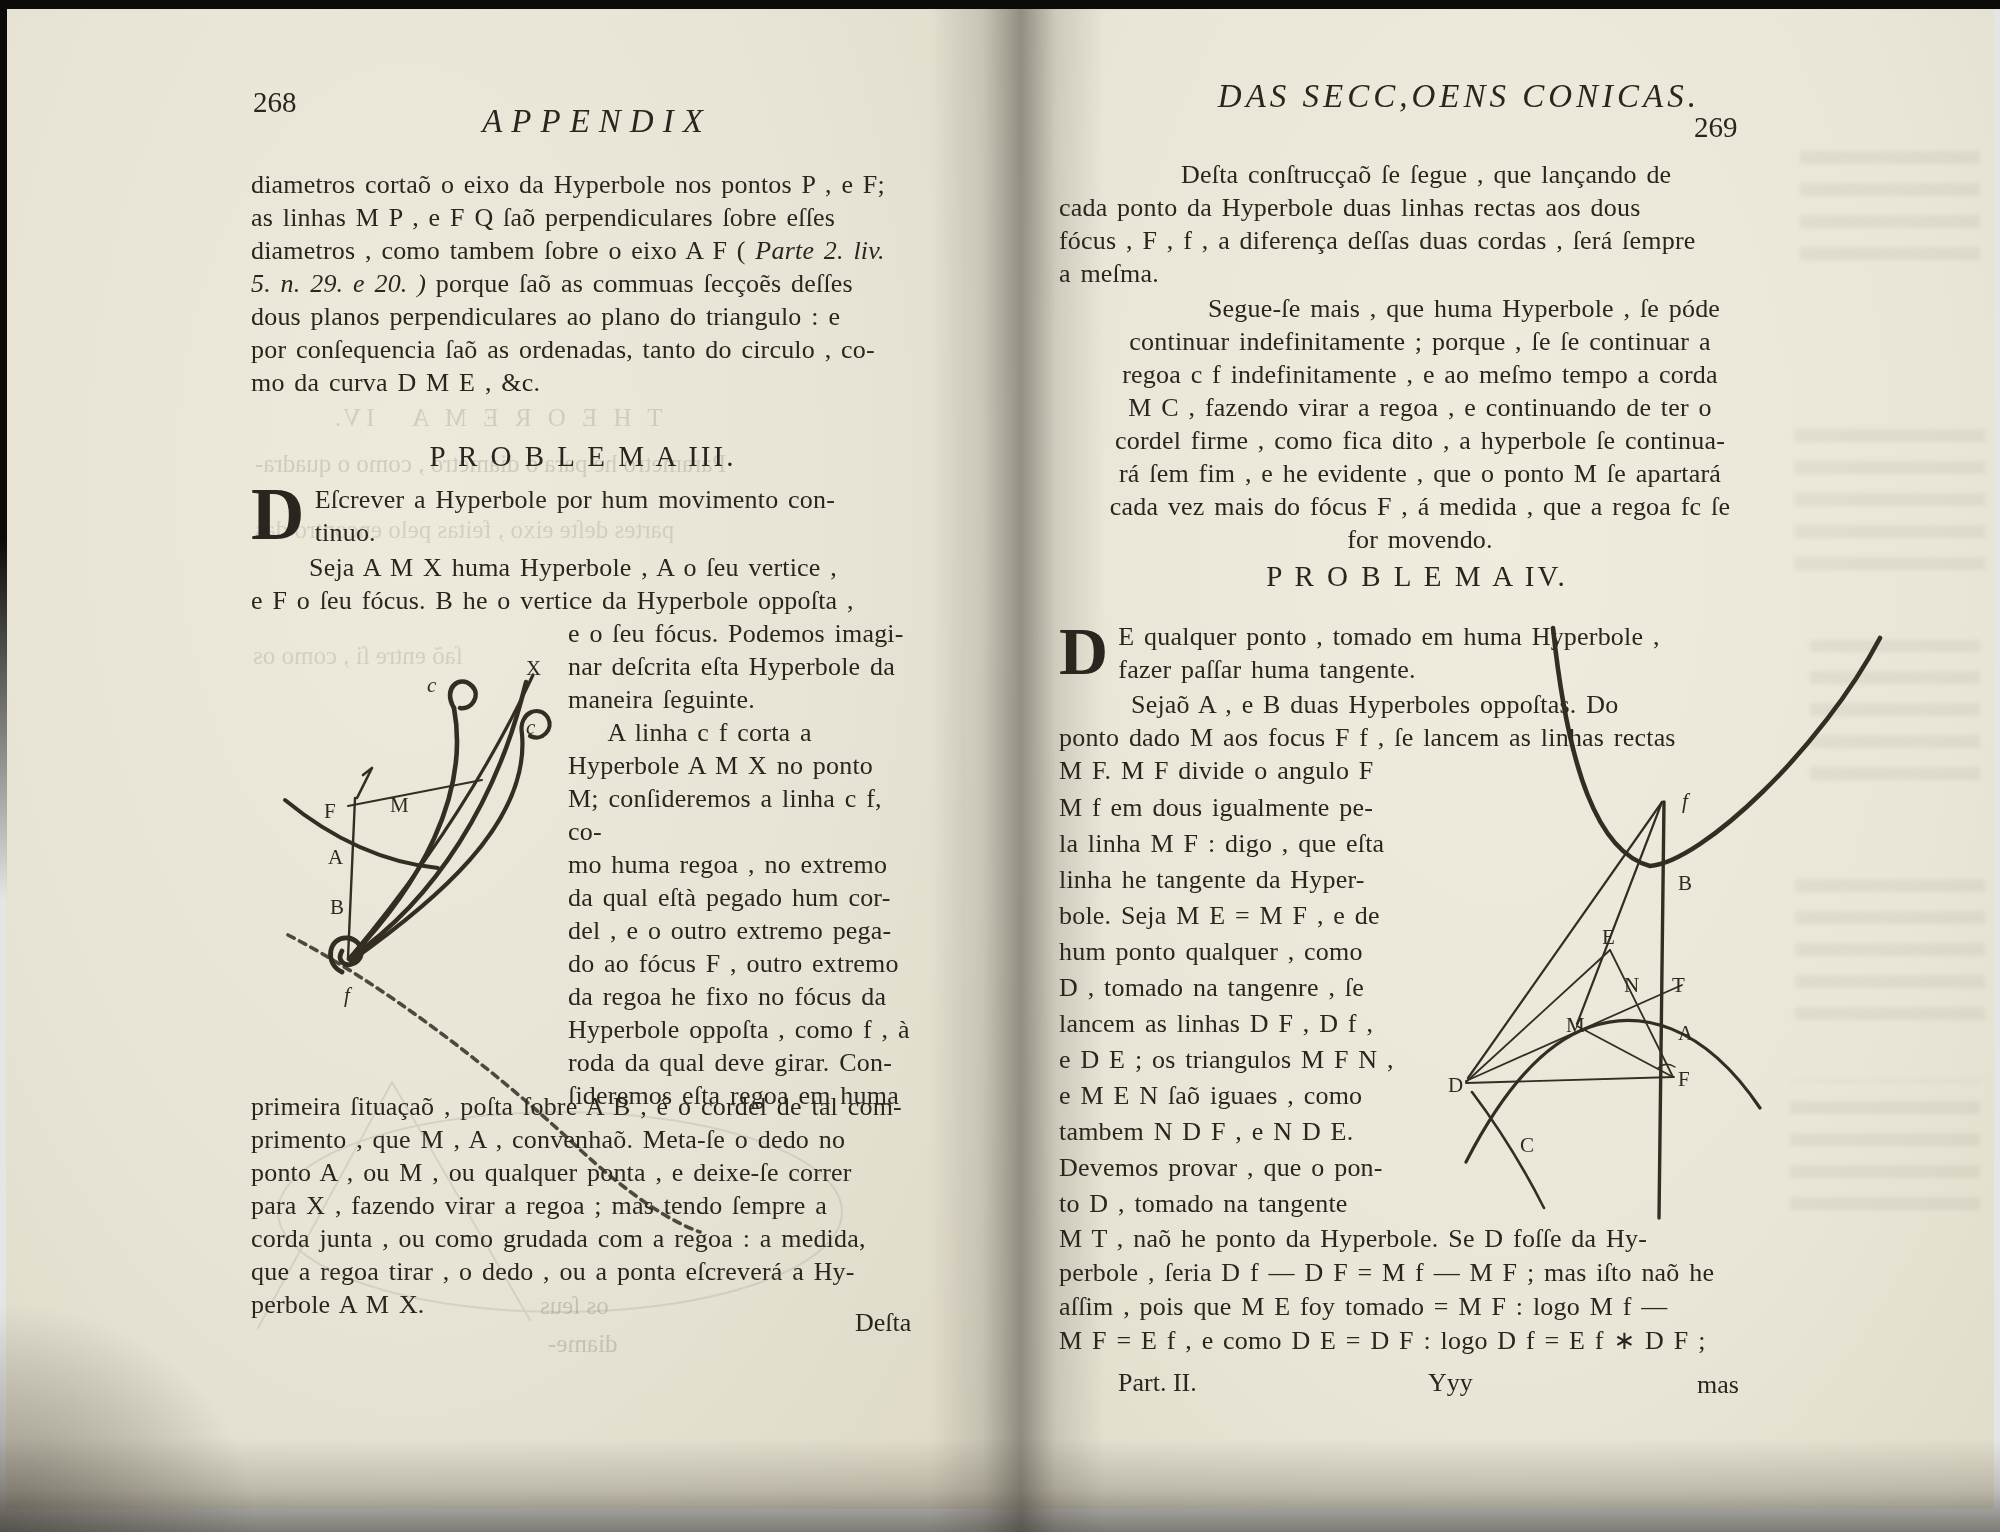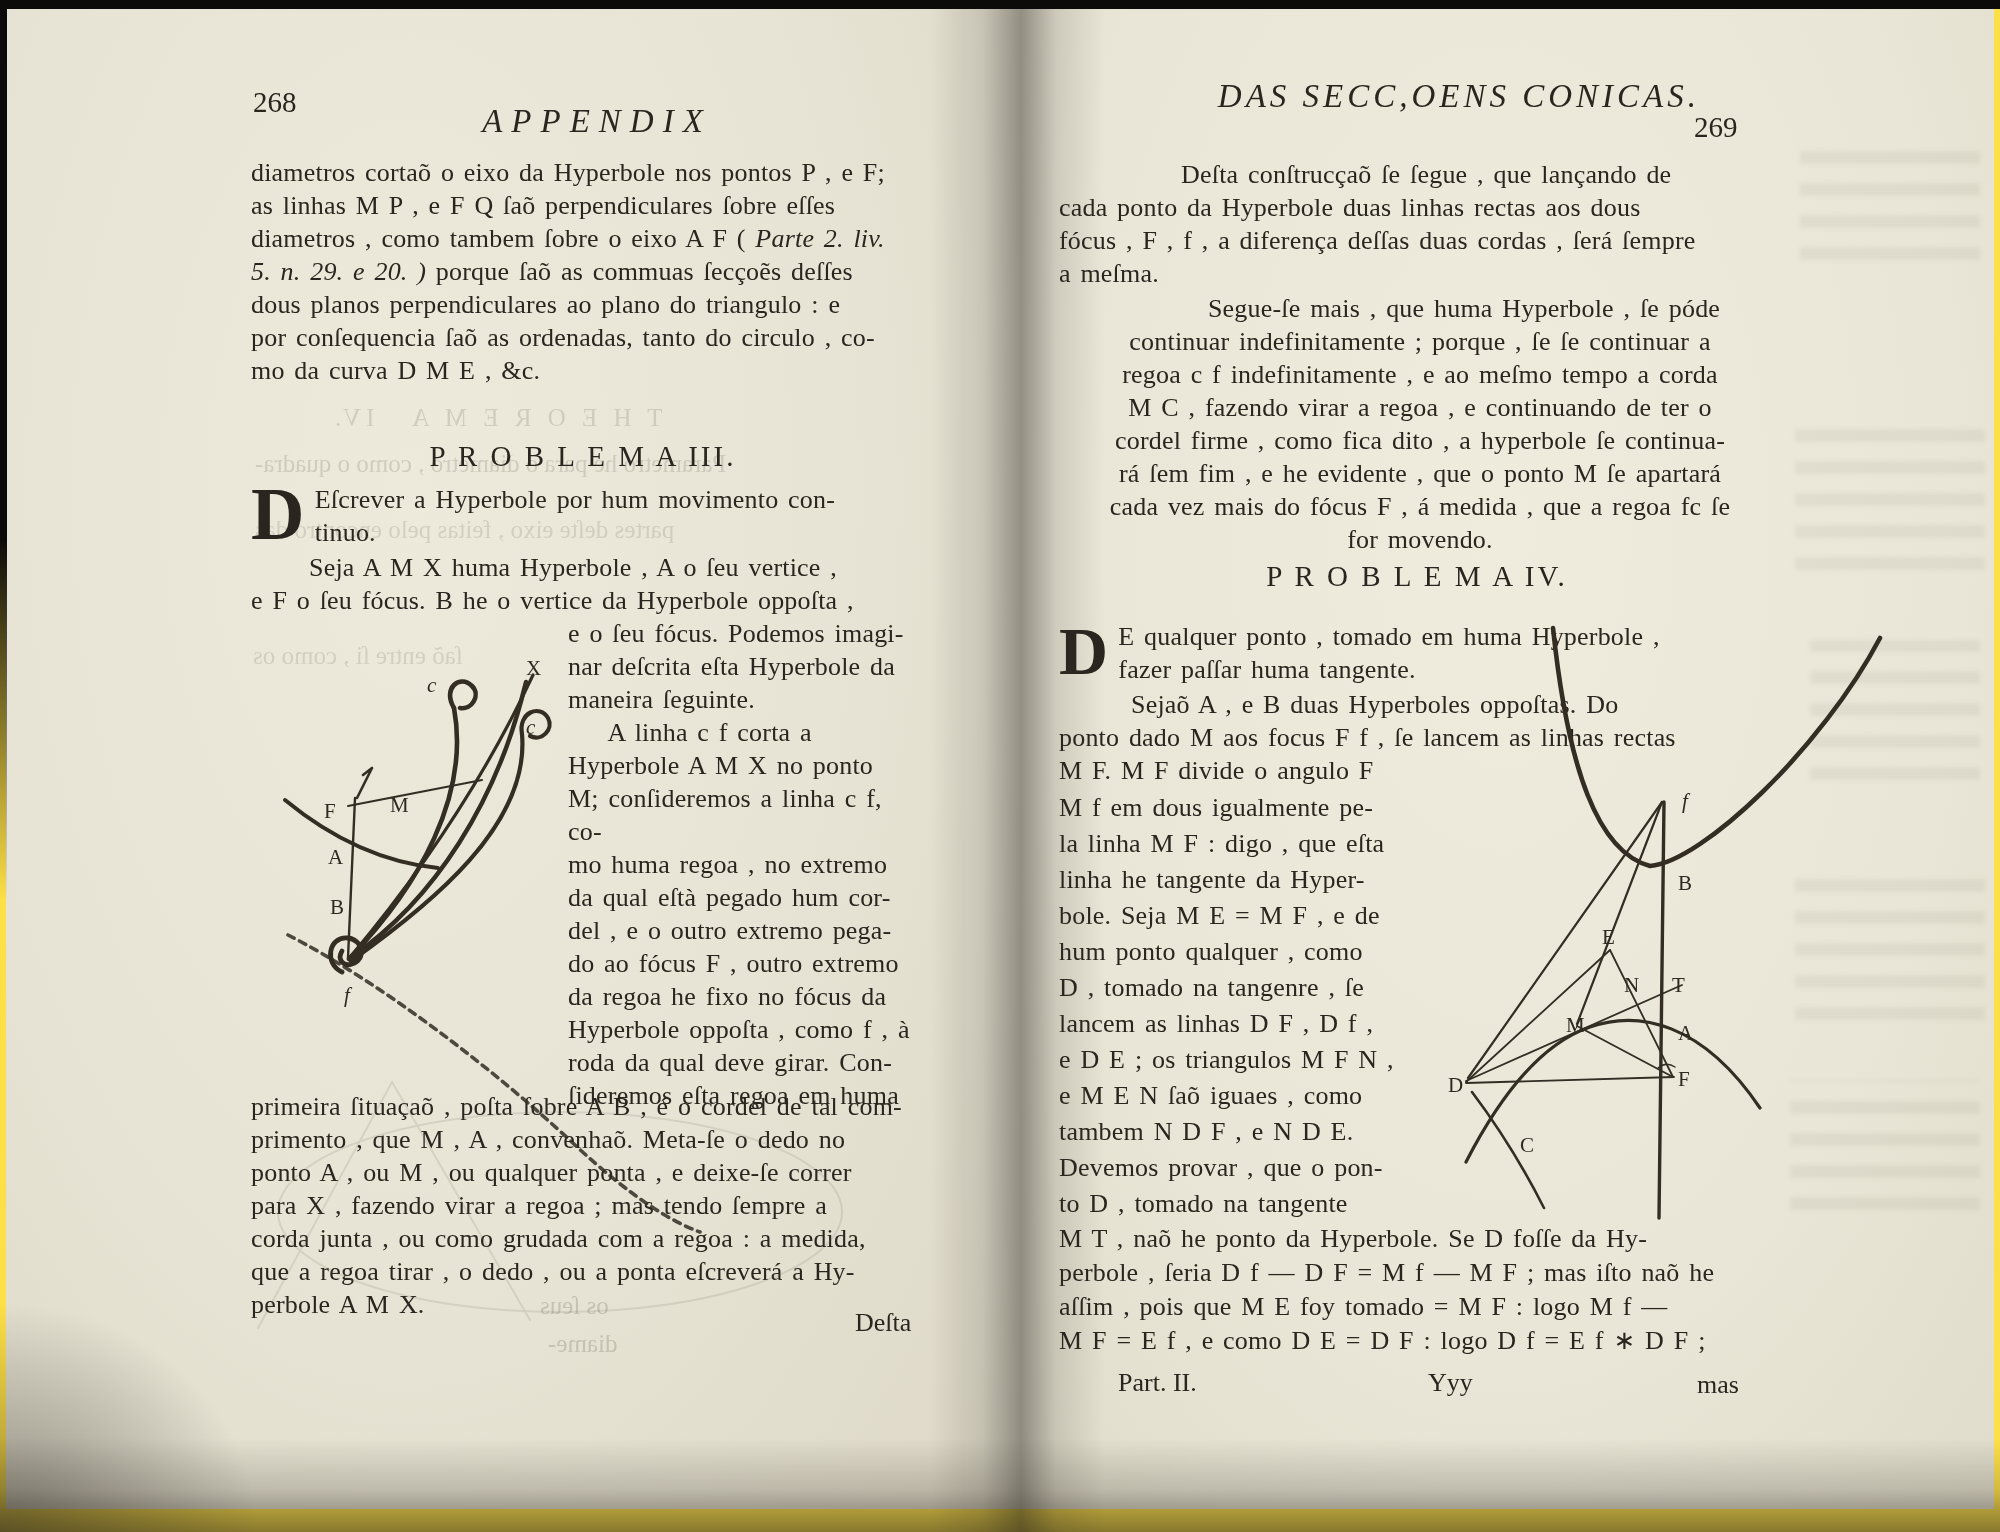--- a/index.html
+++ b/index.html
@@ -1,16 +1,16 @@
 <!DOCTYPE html>
 <html><head>
 <meta charset="utf-8">
 <style>
   html,body{margin:0;padding:0;background:#0c0b09;}
-  #scan{position:relative;width:2000px;height:1532px;overflow:hidden;background:#fde047;
+  #scan{position:relative;width:2000px;height:1532px;overflow:hidden;background:#e5e5e5;
         font-family:"Liberation Serif", serif;color:#2a261f;}
   .page{position:absolute;top:9px;height:1500px;}
   #page-left{left:6px;width:960px;
      background:radial-gradient(ellipse at 42% 32%, #edeadb 0%, #e7e4d5 55%, #ded9c8 100%);}
   #page-right{left:966px;width:1028px;
      background:radial-gradient(ellipse at 52% 35%, #efecde 0%, #e9e6d7 60%, #dfdbca 100%);}
   .gutter{position:absolute;top:0;left:930px;width:175px;height:1532px;z-index:4;pointer-events:none;
      background:linear-gradient(90deg, rgba(50,44,34,0) 0%, rgba(50,44,34,0.16) 30%,
         rgba(30,26,19,0.42) 52%, rgba(50,44,34,0.14) 72%, rgba(50,44,34,0) 100%);}
   .top-edge{position:absolute;top:0;left:0;width:2000px;height:9px;background:#0c0b09;z-index:6;}
@@ -40,21 +40,21 @@
 <body>
 
 <div id="scan">
 
   <div id="page-left" class="page"></div>
   <div id="page-right" class="page"></div>
 
   <div class="header-num" style="left:253px;top:86px;">268</div>
   <div class="running" style="left:267px;top:78px;width:660px;margin-top:25px;">APPENDIX</div>
 
-  <div class="txt" style="left:251px;top:156px;width:672px;"><span>diametros cortaõ o eixo da Hyperbole nos pontos P , e F;
+  <div class="txt" style="left:251px;top:168px;width:672px;"><span>diametros cortaõ o eixo da Hyperbole nos pontos P , e F;
 as linhas M P , e F Q ſaõ perpendiculares ſobre eſſes
 diametros , como tambem ſobre o eixo A F ( </span><span class="it">Parte 2. liv.
 5. n. 29. e 20. )</span><span> porque ſaõ as commuas ſecçoẽs deſſes
 dous planos perpendiculares ao plano do triangulo : e
 por conſequencia ſaõ as ordenadas, tanto do circulo , co-
 mo da curva D M E , &amp;c.</span></div>
 
   <div class="heading" style="left:251px;top:440px;width:664px;">P R O B L E M A   III.</div>
 
   <div class="txt" style="left:251px;top:483px;width:680px;"><span class="dropcap">D</span><span>Eſcrever a Hyperbole por hum movimento con-

